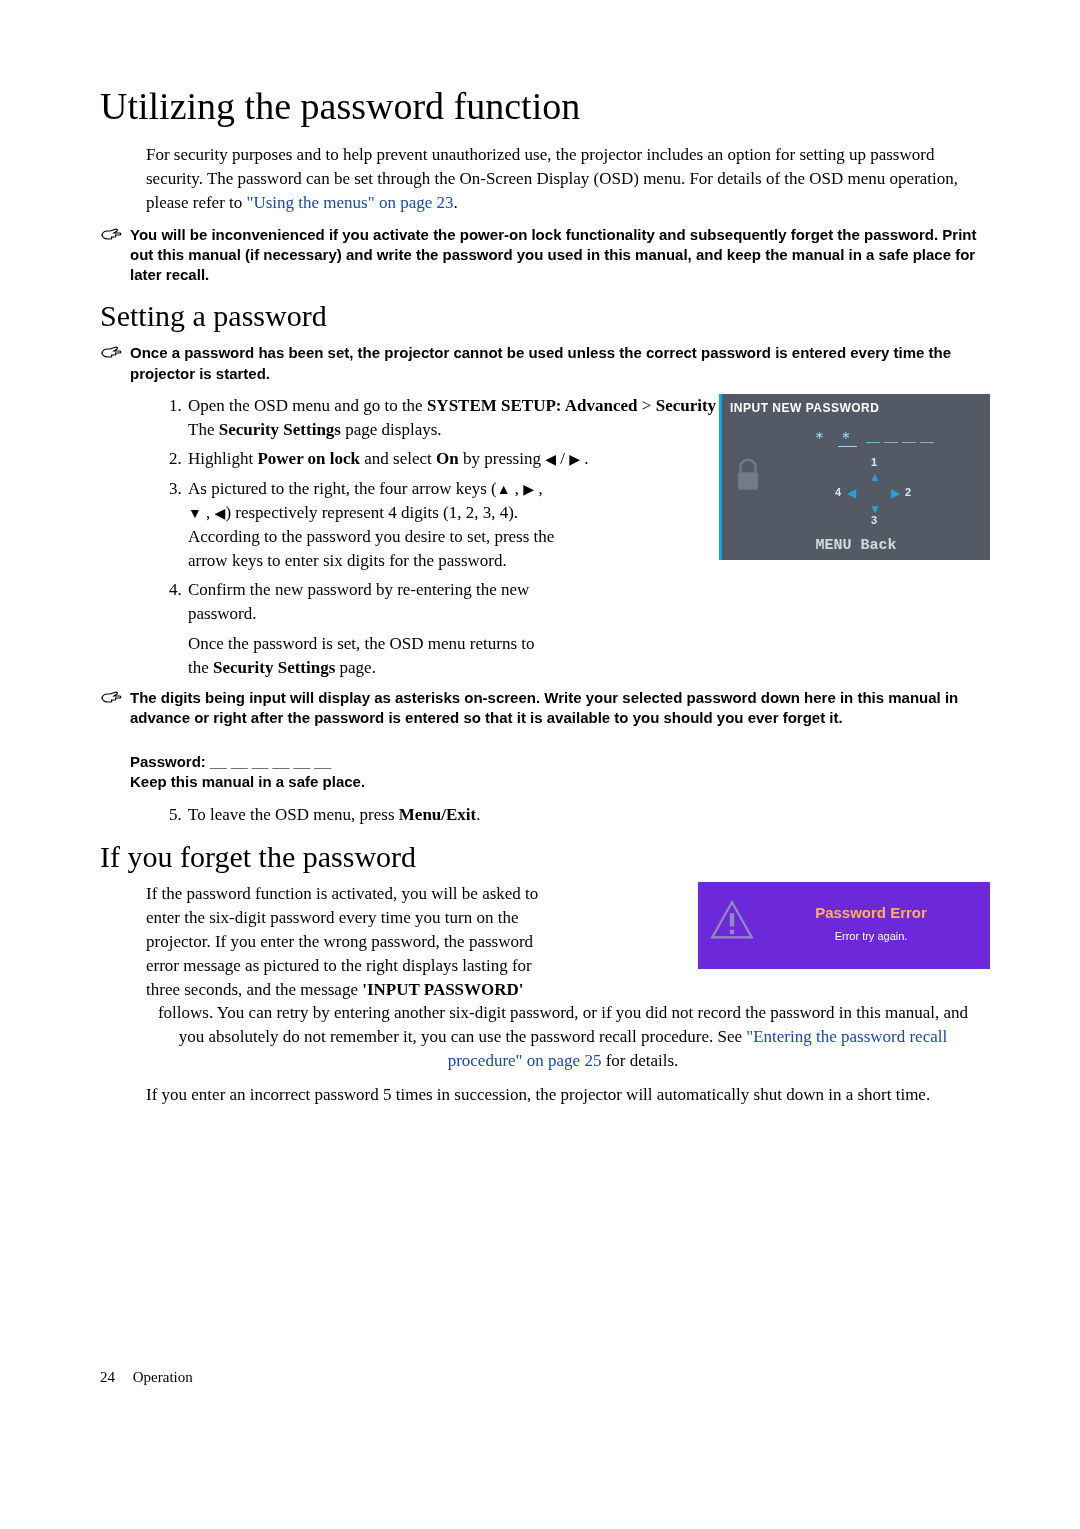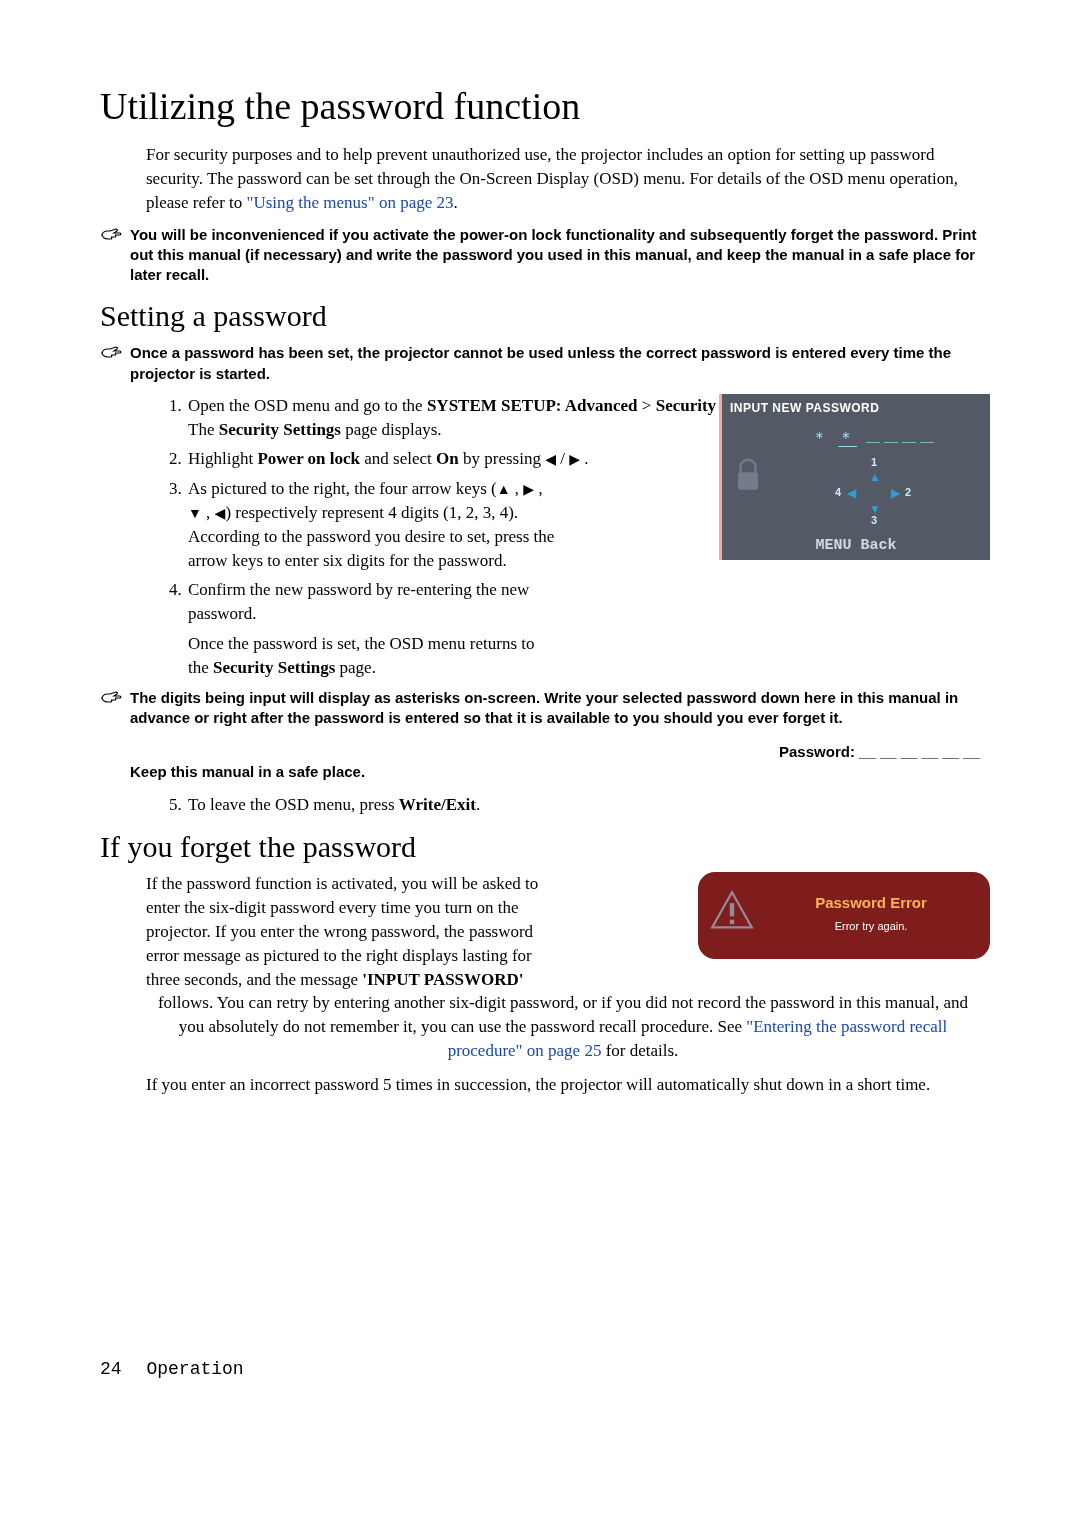--- a/index.html
+++ b/index.html
@@ -62,21 +62,21 @@
   }
   .figure-password {
     position: absolute;
     right: -10px;
     top: 0;
     width: 268px;
     background: #535a66;
     color: #fff;
     font-family: Arial, sans-serif;
     font-size: 12px;
-    border-left: 3px solid #fca5a5;
+    border-left: 3px solid #0ea5e9;
   }
   .figure-password .fp-title {
     font-weight: bold;
     letter-spacing: 0.5px;
     padding: 6px 8px;
     font-size: 12px;
   }
   .fp-body {
     display: flex;
     padding: 4px 8px 6px 8px;
@@ -130,27 +130,26 @@
     padding: 4px 8px;
     color: #d0d8e0;
     font-weight: bold;
     font-family: Liberation Mono, monospace;
   }
   .figure-error {
     position: absolute;
     right: -10px;
     top: 0;
     width: 268px;
-    background: #7f1d1d;
+    background: #6d28d9;
     color: #fff;
     font-family: Arial, sans-serif;
     padding: 18px 12px 22px 12px;
     display: flex;
     align-items: center;
-    border-radius: 17px;
   }
   .fe-warn {
     width: 44px;
     flex: 0 0 44px;
     margin-right: 10px;
     opacity: 0.8;
   }
   .fe-text {
     text-align: center;
     flex: 1;
@@ -162,22 +161,22 @@
     color: #ffb05a;
   }
   .fe-sub {
     font-size: 11px;
   }
   .step3-constrained {
     max-width: 370px;
   }
   .footer {
     margin-top: 260px;
-    font-family: Liberation Mono, monospace;
-    font-size: 18px;
+    font-family: Liberation Serif, serif;
+    font-size: 15px;
   }
   .footer .pnum { margin-right: 14px; }
   .arrow-glyph { font-size: 14px; }
 </style>
 </head>
 <body>
 
 <h1>Utilizing the password function</h1>
 
 <p class="body-para">
@@ -253,28 +252,28 @@
 </div>
 
 <div class="note-row" style="margin-top:8px;">
   <div class="note-icon">
     <svg viewBox="0 0 24 18">
         <path d="M2 9c0-3 2-5 6-5h2l6-2c1 0 2 1 1 2l-3 2h6c1 0 1 2 0 2h-5c1 0 1 2 0 2h-4c1 0 1 2 0 2H8c-4 0-6-2-6-5z" fill="none" stroke="#000" stroke-width="1.2"></path>
       </svg>
   </div>
   <div class="note-text">
     <span>The digits being input will display as asterisks on-screen. Write your selected password down here in this manual in advance or right after the password is entered so that it is available to you should you ever forget it.</span>
-    <div style="margin-top:14px;text-align:right;">Password: __ __ __ __ __ __</div>
+    <div style="margin-top:24px;">Password: __ __ __ __ __ __</div>
     <div style="margin-top:0;">Keep this manual in a safe place.</div>
   </div>
 </div>
 
 <ol class="steps" start="5">
   <li>
-    <span>To leave the OSD menu, press </span><span class="bold">Write/Exit</span><span>.</span>
+    <span>To leave the OSD menu, press </span><span class="bold">Menu/Exit</span><span>.</span>
   </li>
 </ol>
 
 <h2>If you forget the password</h2>
 
 <div class="step-wrap">
   <p class="body-para step3-constrained" style="max-width:420px;">
     <span>If the password function is activated, you will be asked to enter the six-digit password every time you turn on the projector. If you enter the wrong password, the password error message as pictured to the right displays lasting for three seconds, and the message </span><span class="bold">'INPUT PASSWORD'</span>
   </p>
 

